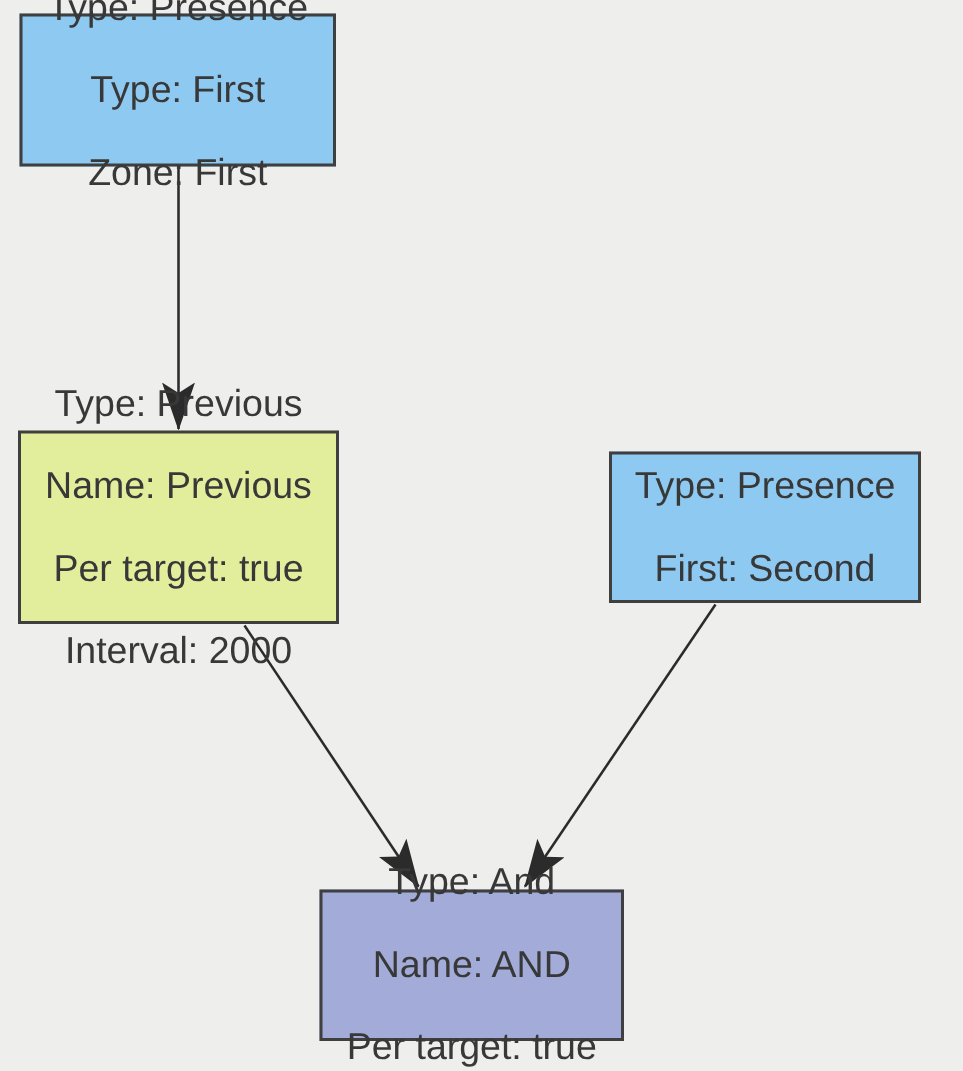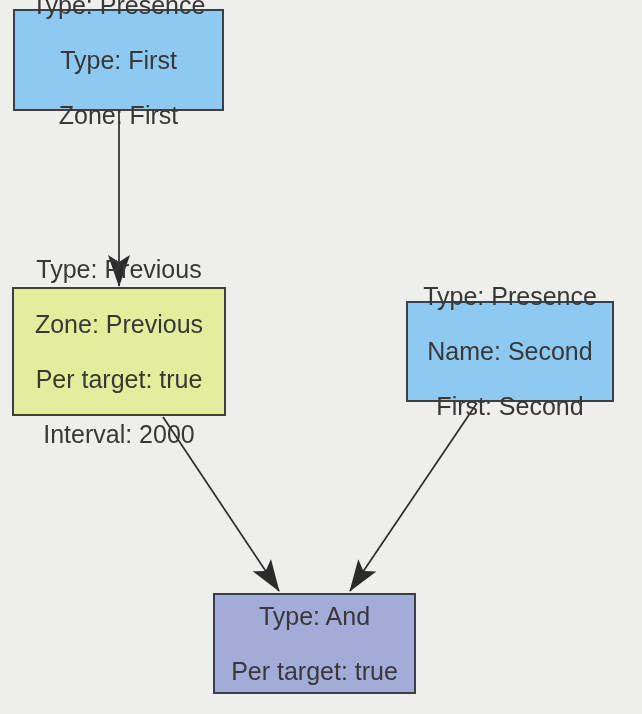--- a/index.html
+++ b/index.html
@@ -59,29 +59,29 @@
   </svg>
 
   <div class="node node-presence-first" style="background-color: rgb(141, 201, 241);">
     <div>Type: Presence</div>
     <div>Type: First</div>
     <div>Zone: First</div>
   </div>
 
   <div class="node node-previous" style="background-color: rgb(226, 238, 155);">
     <div>Type: Previous</div>
-    <div>Zone: Previous</div>
+    <div>Name: Previous</div>
     <div>Per target: true</div>
     <div>Interval: 2000</div>
   </div>
 
   <div class="node node-presence-second" style="background-color: rgb(141, 201, 241);">
     <div>Type: Presence</div>
-    <div>Name: Second</div>
     <div>First: Second</div>
   </div>
 
   <div class="node node-and" style="background-color: rgb(163, 171, 216);">
     <div>Type: And</div>
+    <div>Name: AND</div>
     <div>Per target: true</div>
   </div>
 
 </div>
 
 </body></html>

